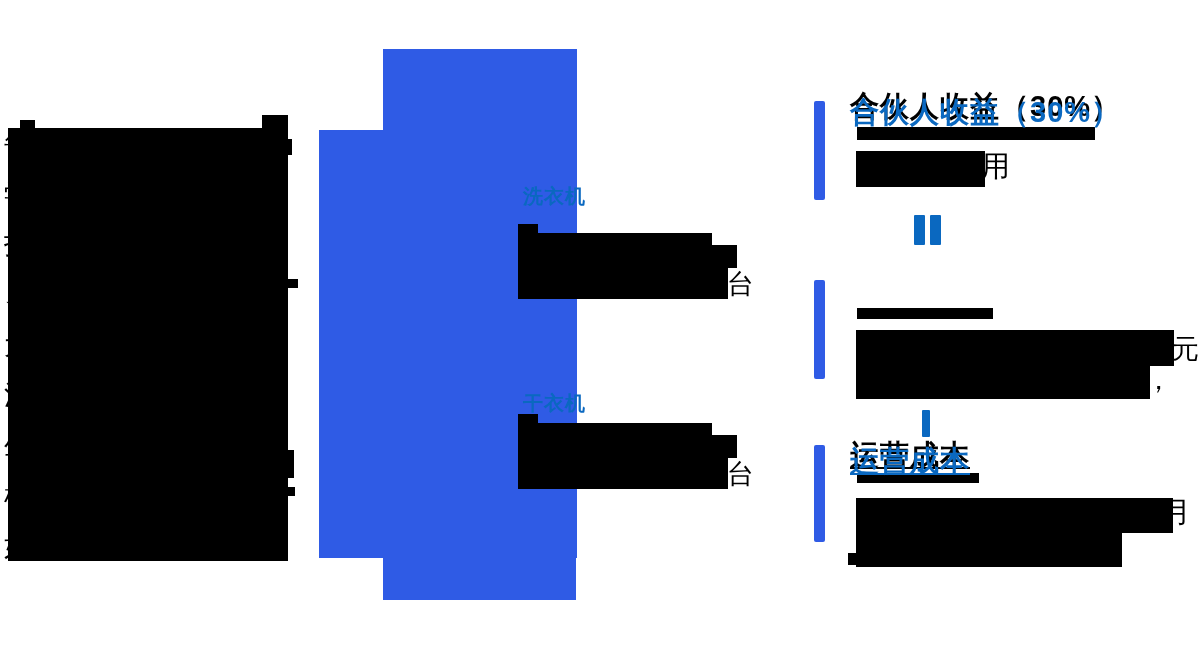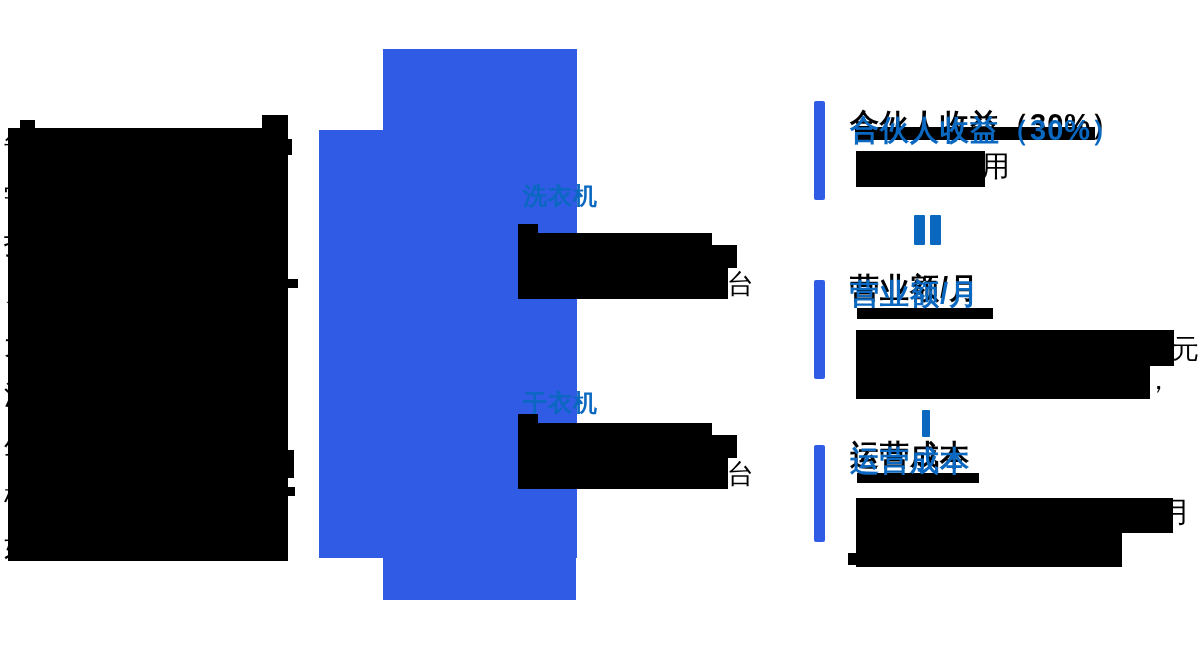--- a/index.html
+++ b/index.html
@@ -3,21 +3,21 @@
 <meta charset="utf-8">
 <style>
   html,body{margin:0;padding:0;background:#ffffff;}
   #stage{position:relative;width:1200px;height:650px;background:#ffffff;overflow:hidden;
          font-family:"Liberation Sans","DejaVu Sans",sans-serif;}
   .abs{position:absolute;}
   .black{background:#000000;}
   .royal{background:#2F5BE5;}
   .steel-text{color:#0A68C0;font-weight:bold;}
   .frag{position:absolute;left:4px;color:#000;font-size:27px;line-height:27px;white-space:nowrap;}
-  .mid-title{font-size:24px;line-height:26px;letter-spacing:1px;}
+  .mid-title{font-size:20px;line-height:26px;letter-spacing:1px;}
   .rt-title{font-size:29px;line-height:30px;letter-spacing:1px;text-shadow:0 -6px 0 #000;}
   .tail{position:absolute;color:#000;white-space:nowrap;line-height:1;}
   .accent{background:#2F5BE5;border-radius:2px;}
   .eqbar{background:#0A68C0;border-radius:1px;}
 </style>
 </head>
 <body>
 
 <div id="stage">
 
@@ -55,40 +55,39 @@
 
   <div class="abs steel-text mid-title" style="left:523px;top:390px;">干衣机</div>
   <div class="abs black" style="left:518px;top:414px;width:20px;height:9px;"></div>
   <div class="abs black" style="left:518px;top:423px;width:194px;height:35px;"></div>
   <div class="abs black" style="left:710px;top:435px;width:27px;height:23px;"></div>
   <div class="abs black" style="left:518px;top:456px;width:210px;height:33px;"></div>
   <span class="tail" style="left:727px;top:461px;font-size:27px;">台</span>
 
   <div class="abs accent" style="left:814px;top:101px;width:11px;height:99px;"></div>
   <div class="abs black" style="left:857px;top:127px;width:238px;height:13px;"></div>
-  <div class="abs steel-text rt-title" style="left:850px;top:97px;margin-top:18px;">合伙人收益（30%）</div>
+  <div class="abs steel-text rt-title" style="left:850px;top:97px;">合伙人收益（30%）</div>
   <div class="abs black" style="left:856px;top:151px;width:129px;height:36px;"></div>
   <span class="tail" style="left:981px;top:152px;font-size:29px;">用</span>
 
   <div class="abs" style="left:914px;top:215px;width:28px;height:30px;">
     <div class="abs eqbar" style="left:0;top:0;width:11px;height:30px;"></div>
     <div class="abs eqbar" style="left:16px;top:0;width:11px;height:30px;"></div>
   </div>
 
   <div class="abs accent" style="left:814px;top:280px;width:11px;height:99px;"></div>
   <div class="abs black" style="left:857px;top:308px;width:136px;height:11px;"></div>
-  <div class="abs steel-text rt-title" style="left:850px;top:279px;">营业额/月</div>
   <div class="abs black" style="left:856px;top:330px;width:318px;height:36px;"></div>
   <span class="tail" style="left:1172px;top:336px;font-size:27px;">元</span>
   <div class="abs black" style="left:856px;top:364px;width:294px;height:35px;"></div>
   <span class="tail" style="left:1145px;top:367px;font-size:27px;">，</span>
 
   <div class="abs eqbar" style="left:922px;top:410px;width:8px;height:27px;"></div>
 
   <div class="abs accent" style="left:814px;top:445px;width:11px;height:97px;"></div>
   <div class="abs black" style="left:857px;top:473px;width:122px;height:10px;"></div>
-  <div class="abs steel-text rt-title" style="left:850px;top:446px;">运营成本</div>
+  <div class="abs steel-text rt-title" style="left:850px;top:446px;text-decoration:underline;">运营成本</div>
   <span class="tail" style="left:1162px;top:498px;font-size:29px;">月</span>
   <div class="abs black" style="left:856px;top:498px;width:317px;height:35px;"></div>
   <div class="abs black" style="left:848px;top:553px;width:9px;height:12px;"></div>
   <div class="abs black" style="left:856px;top:531px;width:266px;height:36px;"></div>
 
 </div>
 
 </body></html>

